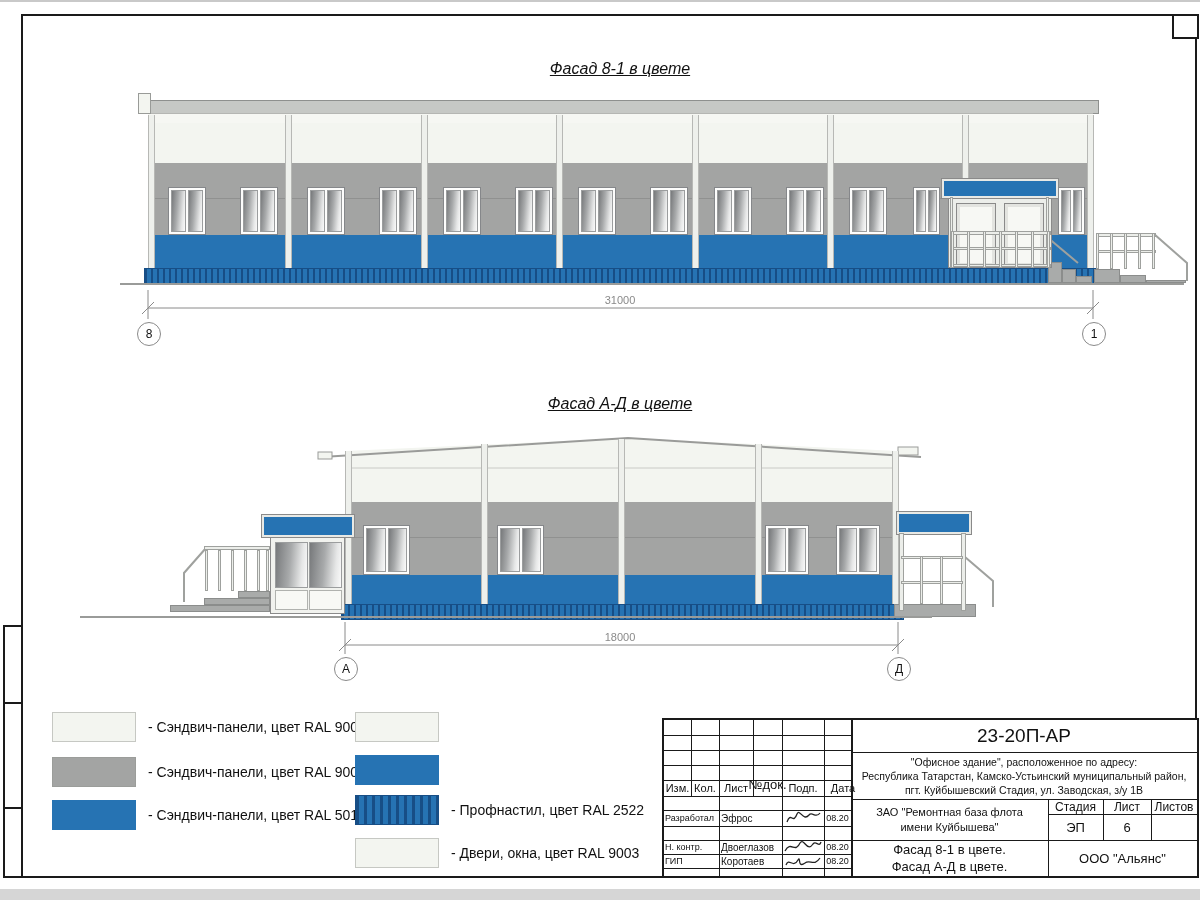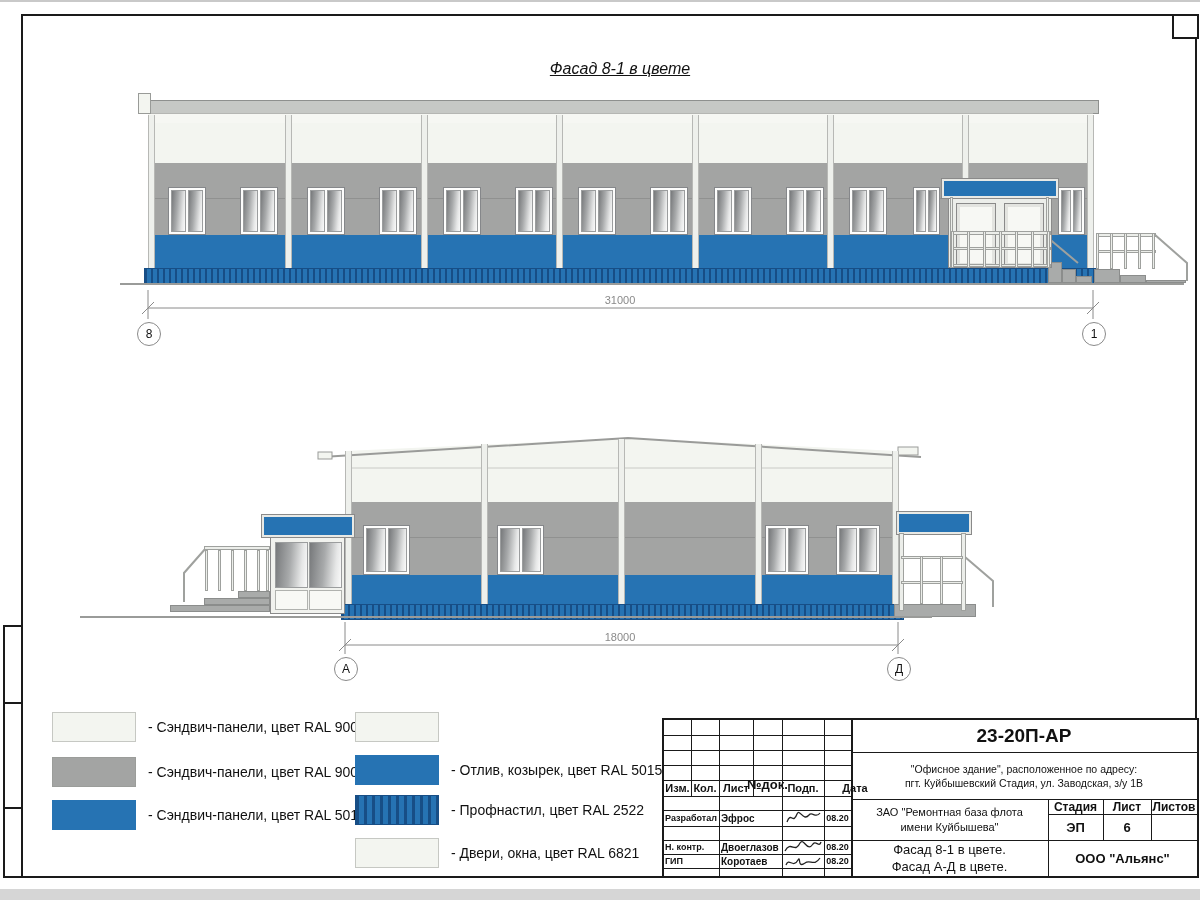--- a/index.html
+++ b/index.html
@@ -31,21 +31,21 @@
   .sw-white{background:#f3f5f0;border-color:#c6c8c3;}
   .sw-gray{background:#a3a4a3;}
   .sw-blue{background:#2673b3;border-color:#2673b3;}
   .sw-hatch{background:repeating-linear-gradient(90deg,#174e86 0 3px,#2673b3 3px 8px);border-color:#174e86;}
   .leg{position:absolute;font-size:14px;line-height:30px;white-space:nowrap;z-index:5;}
   .leg2{position:absolute;font-size:14px;line-height:20px;white-space:nowrap;z-index:5;}
   
   .tb{position:absolute;left:662px;top:718px;width:533px;height:156px;border:2px solid #1a1a1a;background:#fff;z-index:7;}
   .tb .vl{position:absolute;width:1px;background:#1a1a1a;}
   .tb .hl{position:absolute;height:1px;background:#1a1a1a;}
-  .tc{position:absolute;display:flex;align-items:center;justify-content:center;text-align:center;box-sizing:border-box;font-weight:bold;}
+  .tc{position:absolute;display:flex;align-items:center;justify-content:center;text-align:center;box-sizing:border-box;}
   svg.lines{position:absolute;left:0;top:0;z-index:2;pointer-events:none;}
 </style>
 </head>
 <body>
 
 <div class="sheet">
 
   <div class="abs" style="left:0;top:0;width:1200px;height:2px;background:#c9c9c9;z-index:8;"></div>
   <div class="abs" style="left:0;top:889px;width:1200px;height:11px;background:#d6d6d6;z-index:8;"></div>
 
@@ -160,20 +160,21 @@
   <div class="rail" style="left:1138px;top:233px;width:3px;height:36px;"></div>
   <div class="rail" style="left:1152px;top:233px;width:3px;height:36px;"></div>
   <div class="step" style="left:1094px;top:269px;width:26px;height:14px;"></div>
   <div class="step" style="left:1120px;top:275px;width:26px;height:8px;"></div>
   <div class="step" style="left:1146px;top:280px;width:40px;height:3px;"></div>
 
   <div class="dimtext" style="left:570px;top:294px;width:100px;">31000</div>
   <div class="axis-bubble" style="left:137px;top:322px;">8</div>
   <div class="axis-bubble" style="left:1082px;top:322px;">1</div>
 
+  <div class="ftitle" style="left:470px;top:395px;width:300px;">Фасад А-Д в цвете</div>
 
   <div class="band" style="left:345px;top:501px;width:553px;height:74px;background:#a3a4a3;">
     <div class="jline" style="top:36px;"></div>
   </div>
   <div class="band" style="left:345px;top:575px;width:553px;height:29px;background:#2673b3;"></div>
   <div class="plinth" style="left:341px;top:604px;width:561px;height:14px;"></div>
 
   <div class="pilaster" style="left:345px;top:451px;height:153px;"></div>
   <div class="pilaster" style="left:481px;top:444px;height:160px;"></div>
   <div class="pilaster" style="left:618px;top:439px;height:165px;"></div>
@@ -265,25 +266,24 @@
 
   <div class="sw sw-white" style="left:52px;top:712px;"></div>
   <div class="leg" style="left:148px;top:712px;">- Сэндвич-панели, цвет RAL 9003</div>
   <div class="sw sw-gray" style="left:52px;top:757px;"></div>
   <div class="leg" style="left:148px;top:757px;">- Сэндвич-панели, цвет RAL 9006</div>
   <div class="sw sw-blue" style="left:52px;top:800px;"></div>
   <div class="leg" style="left:148px;top:800px;">- Сэндвич-панели, цвет RAL 5015</div>
 
   <div class="sw sw-white" style="left:355px;top:712px;"></div>
   <div class="sw sw-blue" style="left:355px;top:755px;"></div>
-  <div class="leg" style="left:451px;top:755px;">- Отлив, козырек, цвет RAL 5015</div>
   <div class="sw sw-hatch" style="left:355px;top:795px;"></div>
   <div class="leg" style="left:451px;top:795px;">- Профнастил, цвет RAL 2522</div>
   <div class="sw sw-white" style="left:355px;top:838px;"></div>
-  <div class="leg" style="left:451px;top:838px;">- Двери, окна, цвет RAL 6821</div>
+  <div class="leg" style="left:451px;top:838px;">- Двери, окна, цвет RAL 9003</div>
 
   <div class="tb">
 
     <div class="vl" style="left:27px;top:0;height:76px;"></div>
     <div class="vl" style="left:55px;top:0;height:156px;"></div>
     <div class="vl" style="left:89px;top:0;height:76px;"></div>
     <div class="vl" style="left:118px;top:0;height:156px;"></div>
     <div class="vl" style="left:160px;top:0;height:156px;"></div>
     <div class="vl" style="left:187px;top:0;height:156px;background:#1a1a1a;width:2px;"></div>
     <div class="vl" style="left:384px;top:79px;height:77px;"></div>
@@ -304,21 +304,21 @@
     <div class="hl" style="left:187px;top:32px;width:346px;"></div>
     <div class="hl" style="left:187px;top:79px;width:346px;"></div>
     <div class="hl" style="left:384px;top:94px;width:149px;"></div>
     <div class="hl" style="left:187px;top:120px;width:346px;"></div>
 
     <div class="tc" style="left:0;top:60px;width:27px;height:16px;font-size:11px;">Изм.</div>
     <div class="tc" style="left:27px;top:60px;width:28px;height:16px;font-size:11px;">Кол.</div>
     <div class="tc" style="left:55px;top:60px;width:34px;height:16px;font-size:11px;">Лист</div>
     <div class="tc" style="left:89px;top:56px;width:29px;height:16px;font-size:13px;">№док.</div>
     <div class="tc" style="left:118px;top:60px;width:42px;height:16px;font-size:11px;">Подп.</div>
-    <div class="tc" style="left:164px;top:60px;width:38px;height:16px;font-size:11px;padding-left:16px;">Дата</div>
+    <div class="tc" style="left:152px;top:60px;width:38px;height:16px;font-size:11px;padding-left:16px;">Дата</div>
 
     <div class="tc" style="left:1px;top:90px;width:54px;height:16px;font-size:9px;justify-content:flex-start;">Разработал</div>
     <div class="tc" style="left:57px;top:90px;width:61px;height:16px;font-size:10px;justify-content:flex-start;">Эфрос</div>
     <div class="tc" style="left:160px;top:90px;width:27px;height:16px;font-size:9px;">08.20</div>
     <div class="tc" style="left:1px;top:120px;width:54px;height:14px;font-size:9px;justify-content:flex-start;">Н. контр.</div>
     <div class="tc" style="left:57px;top:120px;width:61px;height:14px;font-size:10px;justify-content:flex-start;">Двоеглазов</div>
     <div class="tc" style="left:160px;top:120px;width:27px;height:14px;font-size:9px;">08.20</div>
     <div class="tc" style="left:1px;top:134px;width:54px;height:14px;font-size:9px;justify-content:flex-start;">ГИП</div>
     <div class="tc" style="left:57px;top:134px;width:61px;height:14px;font-size:10px;justify-content:flex-start;">Коротаев</div>
     <div class="tc" style="left:160px;top:134px;width:27px;height:14px;font-size:9px;">08.20</div>
@@ -329,20 +329,21 @@
     <svg style="position:absolute;left:119px;top:118px;" width="40" height="18" viewBox="0 0 40 18">
         <path d="M2,13 C8,2 12,16 17,5 C21,-1 24,15 30,6 C33,2 36,10 38,4" fill="none" stroke="#222" stroke-width="1.3"></path>
       </svg>
     <svg style="position:absolute;left:119px;top:133px;" width="40" height="18" viewBox="0 0 40 18">
         <path d="M3,12 C6,4 10,16 15,7 C18,2 14,16 22,10 C27,6 31,14 37,5" fill="none" stroke="#222" stroke-width="1.3"></path>
       </svg>
 
     <div class="tc" style="left:187px;top:0;width:346px;height:32px;font-size:19px;">23-20П-АР</div>
     <div class="abs" style="left:187px;top:33px;width:346px;height:46px;display:flex;flex-direction:column;align-items:center;justify-content:center;text-align:center;font-size:10.5px;line-height:14px;">
       <span>"Офисное здание", расположенное по адресу:</span>
+      <span>Республика Татарстан, Камско-Устьинский муниципальный район,</span>
       <span>пгт. Куйбышевский Стадия, ул. Заводская, з/у 1В</span>
     </div>
     <div class="abs" style="left:187px;top:79px;width:197px;height:41px;display:flex;flex-direction:column;align-items:center;justify-content:center;text-align:center;font-size:11px;line-height:15px;">
       <span>ЗАО "Ремонтная база флота</span>
       <span>имени Куйбышева"</span>
     </div>
     <div class="tc" style="left:384px;top:79px;width:55px;height:15px;font-size:12px;">Стадия</div>
     <div class="tc" style="left:439px;top:79px;width:48px;height:15px;font-size:12px;">Лист</div>
     <div class="tc" style="left:487px;top:79px;width:46px;height:15px;font-size:12px;">Листов</div>
     <div class="tc" style="left:384px;top:94px;width:55px;height:26px;font-size:13px;">ЭП</div>

